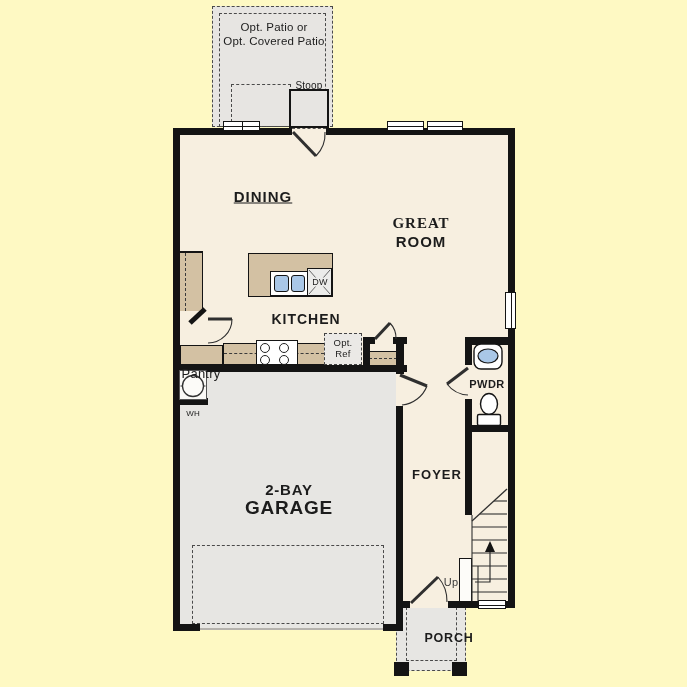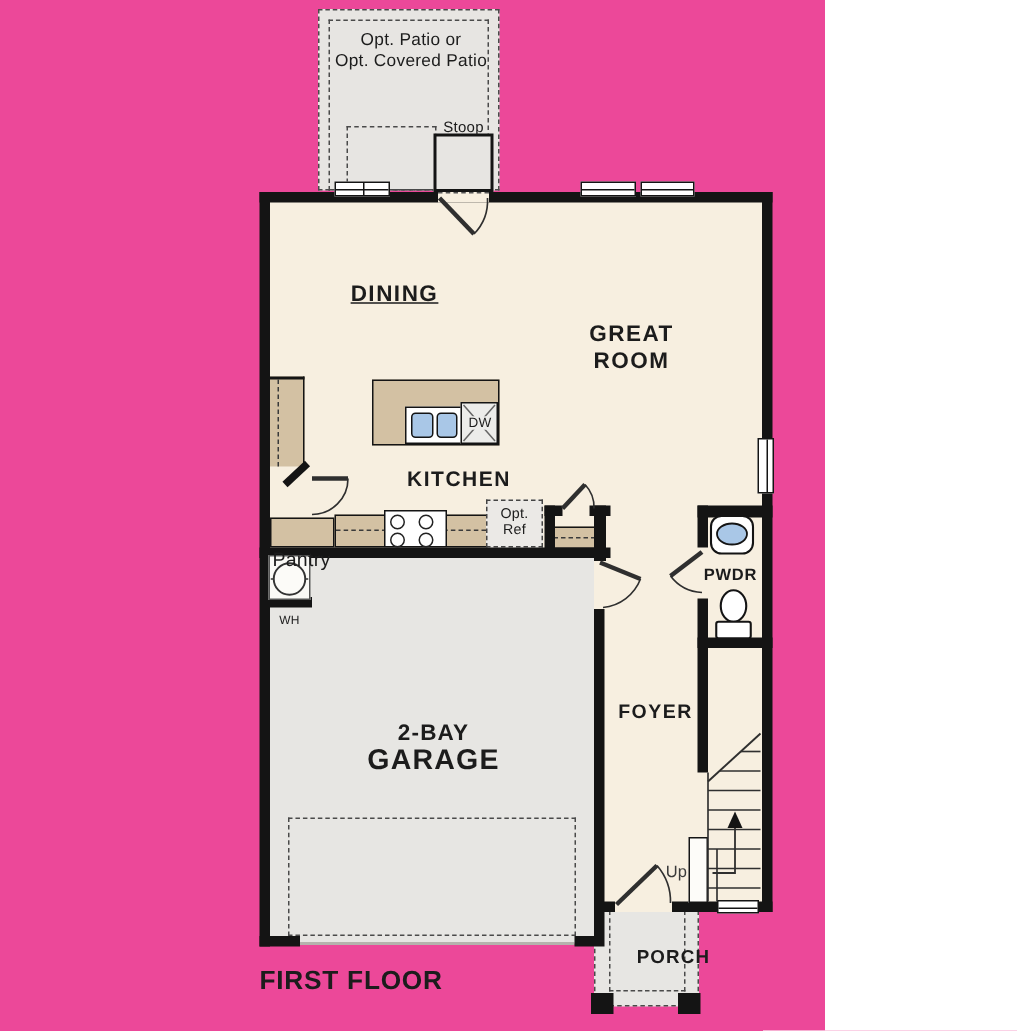--- a/index.html
+++ b/index.html
@@ -1,16 +1,16 @@
 <!DOCTYPE html>
 <html><head>
 <meta charset="utf-8">
 <style>
   html,body{margin:0;padding:0;background:#ffffff;}
-  .plan{position:relative;width:550px;height:687px;background:#ec4899;
+  .plan{position:relative;width:687px;height:687px;background:#fef9c3;
         font-family:"Liberation Sans",sans-serif;overflow:hidden;}
   .plan *{box-sizing:border-box;}
   .abs{position:absolute;}
   .wall{position:absolute;background:#141414;}
   .lbl{position:absolute;transform:translate(-50%,-50%);font-weight:bold;color:#1c1c1c;
        white-space:nowrap;letter-spacing:.8px;line-height:1;}
   .rg{font-weight:normal;letter-spacing:.2px;}
   .window{position:absolute;background:#ffffff;border:1.2px solid #141414;}
   .wline-h{position:absolute;left:0;right:0;top:50%;border-top:1px solid #141414;}
   .wline-v{position:absolute;top:0;bottom:0;left:50%;border-left:1px solid #141414;}
@@ -179,33 +179,32 @@
       <line x1="180.5" y1="386" x2="182.5" y2="386" stroke="#333" stroke-width="1"></line>
       <line x1="203.5" y1="386" x2="205.5" y2="386" stroke="#333" stroke-width="1"></line>
     </g>
   </svg>
 
   <div class="lbl rg" style="left:274px;top:28px;font-size:11.5px;">Opt. Patio or</div>
   <div class="lbl rg" style="left:274px;top:42px;font-size:11.5px;">Opt. Covered Patio</div>
   <div class="lbl rg" style="left:309px;top:86px;font-size:10px;">Stoop</div>
 
   <div class="lbl" style="left:263px;top:196px;font-size:15px;letter-spacing:1px;text-decoration:underline;">DINING</div>
-  <div class="lbl" style="left:421px;top:223px;font-size:15px;letter-spacing:1px;">GREAT</div>
+  <div class="lbl" style="left:421px;top:223px;font-size:15px;letter-spacing:1px;font-family:Liberation Serif, serif;">GREAT</div>
   <div class="lbl" style="left:421px;top:241px;font-size:15px;letter-spacing:1px;">ROOM</div>
   <div class="lbl" style="left:278px;top:319px;font-size:14px;letter-spacing:1px;margin-left:28px;">KITCHEN</div>
 
   <div class="lbl rg" style="left:320px;top:282px;font-size:9px;background:#ececea;padding:0 1px;">DW</div>
   <div class="lbl rg" style="left:201px;top:373px;font-size:13px;">Pantry</div>
   <div class="lbl rg" style="left:343px;top:343px;font-size:9.5px;">Opt.</div>
   <div class="lbl rg" style="left:343px;top:354px;font-size:9.5px;">Ref</div>
   <div class="lbl rg" style="left:193px;top:386px;font-size:8px;margin-top:28px;">WH</div>
 
   <div class="lbl" style="left:487px;top:384px;font-size:11px;letter-spacing:.5px;">PWDR</div>
   <div class="lbl" style="left:437px;top:474px;font-size:13px;letter-spacing:1px;">FOYER</div>
   <div class="lbl" style="left:289px;top:489px;font-size:15px;letter-spacing:.8px;">2-BAY</div>
   <div class="lbl" style="left:289px;top:507px;font-size:19px;letter-spacing:.8px;">GARAGE</div>
 
   <div class="lbl rg" style="left:451px;top:582px;font-size:11px;color:#3a3a3a;">Up</div>
   <div class="lbl" style="left:431px;top:638px;font-size:12.5px;letter-spacing:.8px;padding-left:36px;">PORCH</div>
 
-  <div class="lbl" style="left:173px;top:654px;transform:translate(0,-50%);font-size:17.5px;letter-spacing:.5px;">FIRST FLOOR</div>
 
 </div>
 
 </body></html>

